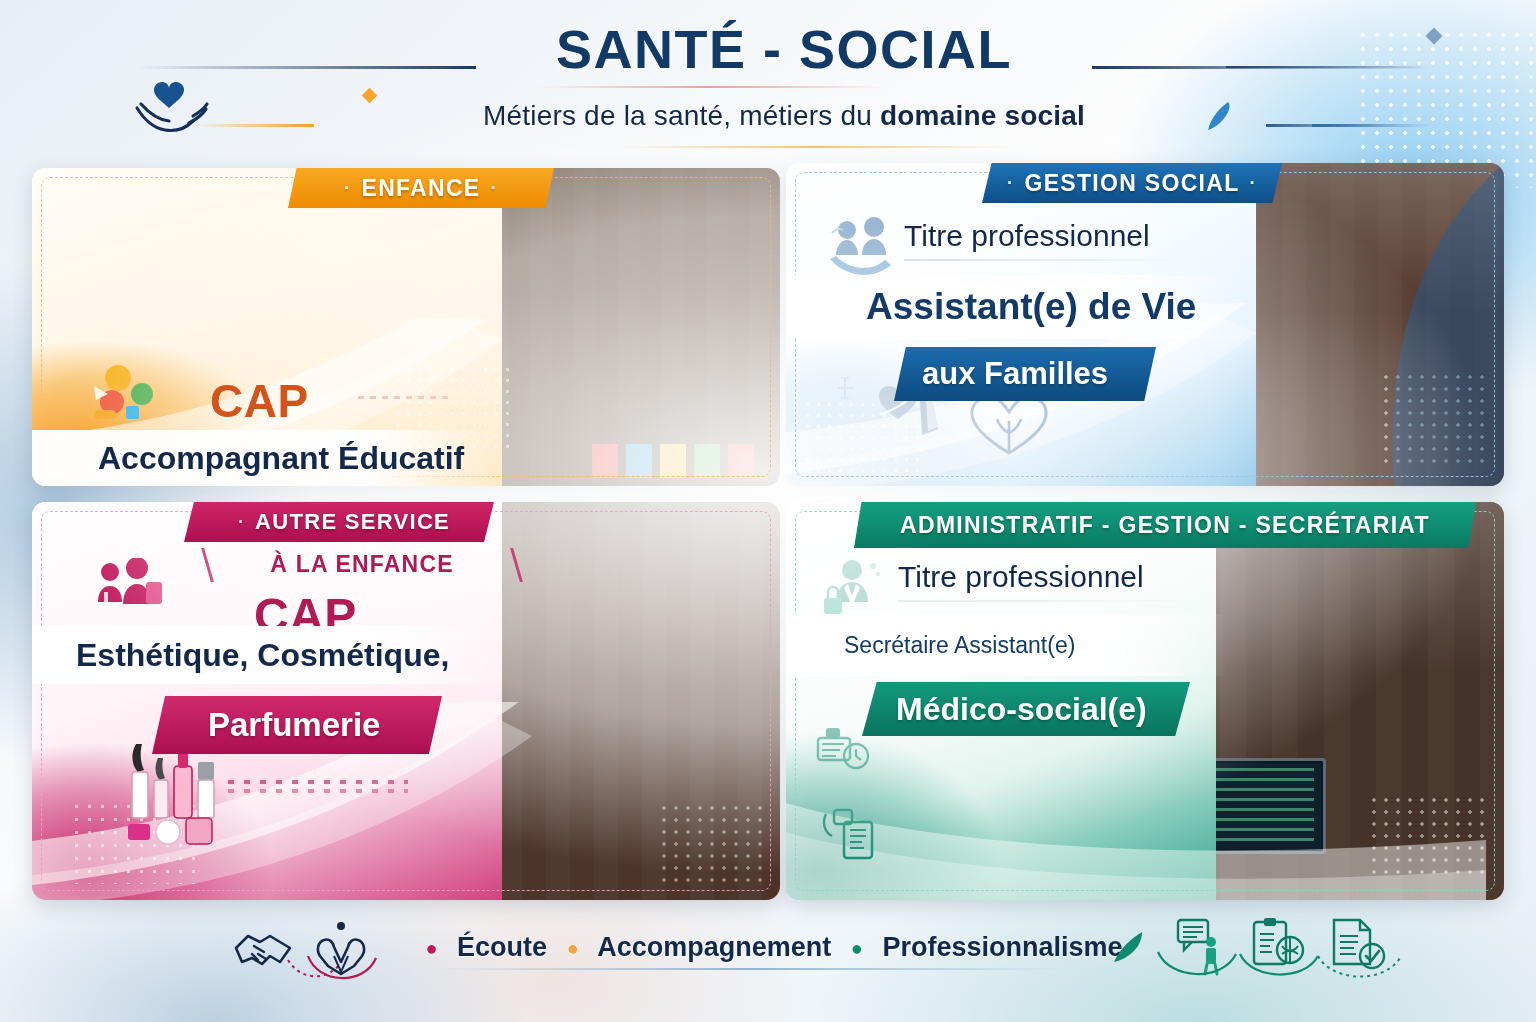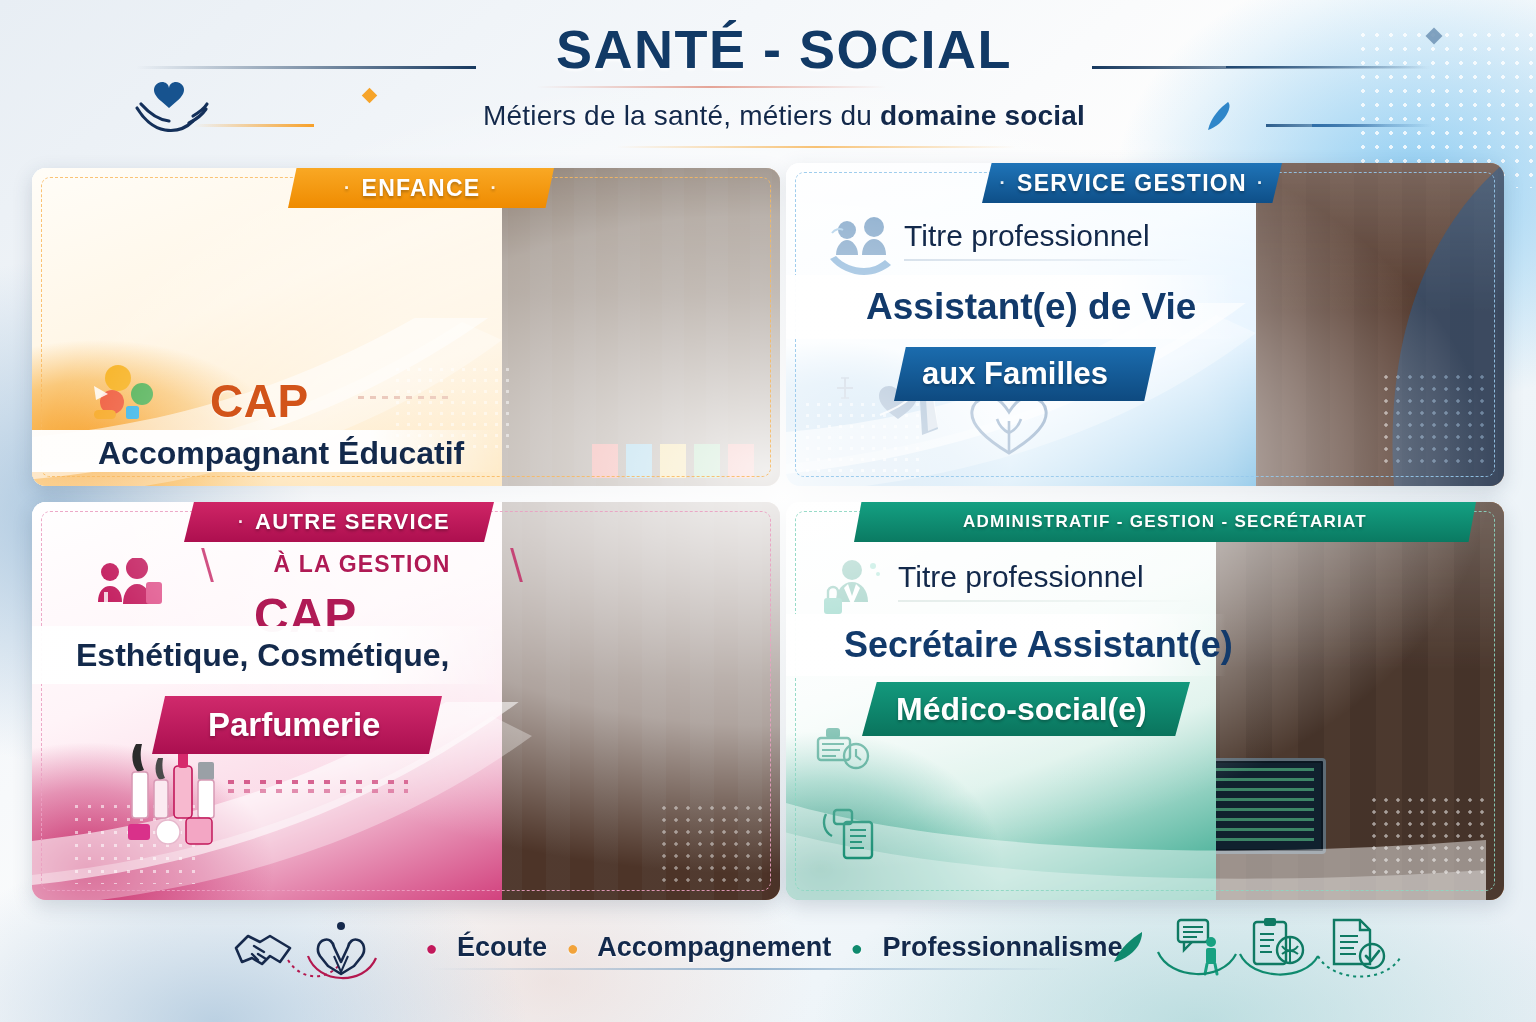--- a/index.html
+++ b/index.html
@@ -229,21 +229,21 @@
         <rect x="2" y="46" width="22" height="9" rx="4.5" fill="#f7a823"></rect>
         <path d="M2 22 L16 30 L4 36Z" fill="#fff" opacity=".85"></path>
       </svg>
     </div>
 
     <div class="big-cap" style="position:absolute;left:178px;top:206px;font-size:46px;color:#d2541a;z-index:6;
          text-shadow:0 1px 2px rgba(255,255,255,.85);">CAP</div>
     <div class="deco" style="left:326px;top:228px;width:90px;height:3px;
          background:repeating-linear-gradient(90deg,#c05a3a 0 6px,transparent 6px 12px);opacity:.75;"></div>
 
-    <div class="white-band" style="left:0;top:262px;width:470px;height:42px;z-index:6;align-items:flex-end;">
+    <div class="white-band" style="left:0;top:262px;width:470px;height:56px;z-index:6;">
       <span style="padding-left:66px;font-size:32px;color:#13294b;font-weight:700;white-space:nowrap;">Accompagnant Éducatif</span>
     </div>
 
   </div>
 
   <div class="card" style="left:786px;top:163px;width:718px;height:323px;">
     <div class="photo" style="left:280px;width:438px;
          background:
            radial-gradient(circle 40px at 190px 115px,#46281a 0%,#46281a 100%),
            radial-gradient(circle 36px at 120px 165px,#ddd9d4 0%,#ddd9d4 100%),
@@ -273,21 +273,21 @@
       <svg width="230" height="323" viewBox="0 0 230 323">
         <path d="M230 0 C 150 70, 110 180, 120 323 L 230 323 Z" fill="rgba(25,95,165,.42)"></path>
       </svg>
     </div>
 
     <div class="inner-dash" style="border-color:rgba(150,200,235,.9);"></div>
 
     <div class="ribbon" style="left:196px;top:0;width:300px;height:40px;font-size:23px;
          background:linear-gradient(180deg,#1f74b8,#0e4f88);">
       <span class="dot">·</span>
-      <span>SERVICE GESTION</span>
+      <span>GESTION SOCIAL</span>
       <span class="dot">·</span>
     </div>
 
     <div class="ico" style="left:40px;top:52px;">
       <svg width="72" height="66" viewBox="0 0 72 66">
         <circle cx="21" cy="15" r="9" fill="#1d5f9e"></circle>
         <circle cx="48" cy="12" r="10" fill="#1d5f9e"></circle>
         <path d="M10 40c0-9 6-15 11-15s11 6 11 15z" fill="#1d5f9e"></path>
         <path d="M36 40c0-10 6-16 12-16s12 6 12 16z" fill="#1d5f9e"></path>
         <path d="M4 44c8 10 22 16 34 16 10 0 20-4 27-10l-6-5c-6 5-13 8-21 8-10 0-21-4-28-12z" fill="#2a77bb"></path>
@@ -366,21 +366,21 @@
     <div class="inner-dash" style="border-color:rgba(235,160,195,.9);"></div>
 
     <div class="ribbon" style="left:152px;top:0;width:310px;height:40px;font-size:22px;
          background:linear-gradient(180deg,#cf2566,#ad0f4f);">
       <span class="dot">·</span>
       <span>AUTRE SERVICE</span>
     </div>
 
     <div style="position:absolute;left:180px;top:42px;width:300px;height:40px;z-index:8;display:flex;align-items:center;justify-content:center;">
       <span style="font-size:23px;font-weight:700;letter-spacing:1.2px;color:#b01a55;
-            text-shadow:0 1px 2px rgba(255,255,255,.9);">À LA GESTION</span>
+            text-shadow:0 1px 2px rgba(255,255,255,.9);">À LA ENFANCE</span>
       <span class="deco" style="left:-6px;top:4px;width:3px;height:34px;background:#c2185b;transform:skewX(16deg);opacity:.75;"></span>
       <span class="deco" style="right:-6px;top:4px;width:3px;height:34px;background:#c2185b;transform:skewX(16deg);opacity:.75;"></span>
     </div>
 
     <div class="ico" style="left:56px;top:560px;"></div>
     <div class="ico" style="left:60px;top:56px;">
       <svg width="74" height="62" viewBox="0 0 74 62">
         <circle cx="18" cy="14" r="9" fill="#c2185b"></circle>
         <path d="M6 44c0-10 5-16 12-16s12 6 12 16z" fill="#c2185b"></path>
         <circle cx="45" cy="10" r="11" fill="#c2185b"></circle>
@@ -443,21 +443,21 @@
       <svg width="700" height="210" viewBox="0 0 700 210">
         <path d="M-10 110 C 120 150, 360 176, 700 150 L 700 210 L -10 210 Z" fill="rgba(255,255,255,.45)"></path>
         <path d="M-10 140 C 140 180, 380 202, 700 180 L 700 210 L -10 210 Z" fill="rgba(255,255,255,.3)"></path>
       </svg>
     </div>
     <div class="deco dotgrid" style="right:16px;top:292px;width:120px;height:86px;opacity:.55;
          background-image:radial-gradient(circle,rgba(255,255,255,.95) 1.5px,rgba(255,255,255,0) 1.8px);background-size:12px 12px;"></div>
 
     <div class="inner-dash" style="border-color:rgba(140,215,195,.9);"></div>
 
-    <div class="ribbon" style="left:68px;top:0;width:622px;height:40px;font-size:17px;
+    <div class="ribbon" style="left:68px;top:0;width:622px;height:46px;font-size:23px;
          background:linear-gradient(180deg,#14a082,#0a7a62);
          clip-path:polygon(1.2% 0,100% 0,98.8% 100%,0 100%);">
       <span>ADMINISTRATIF - GESTION - SECRÉTARIAT</span>
     </div>
 
     <div class="ico" style="left:32px;top:54px;">
       <svg width="66" height="66" viewBox="0 0 66 66">
         <circle cx="34" cy="14" r="10" fill="#0f8a6e"></circle>
         <path d="M18 46c0-12 7-20 16-20s16 8 16 20z" fill="#0f8a6e"></path>
         <path d="M30 28 L34 40 L38 28 L42 32 L34 50 L26 32Z" fill="#fff"></path>
@@ -483,21 +483,21 @@
         <rect x="24" y="18" width="28" height="36" rx="3" fill="none" stroke="#0f8a6e" stroke-width="2.4"></rect>
         <path d="M30 26h16M30 32h16M30 38h12M30 44h14" stroke="#0f8a6e" stroke-width="2"></path>
       </svg>
     </div>
 
     <div class="kicker" style="position:absolute;left:112px;top:58px;font-size:30px;color:#13294b;z-index:6;
          text-shadow:0 1px 2px rgba(255,255,255,.9);">Titre professionnel</div>
     <div class="deco" style="left:112px;top:98px;width:300px;height:2px;background:linear-gradient(90deg,#a9c4bb,rgba(169,196,187,0));"></div>
 
     <div class="white-band" style="left:0;top:112px;width:440px;height:62px;z-index:6;">
-      <span style="padding-left:58px;font-size:36px;color:#123a6b;font-weight:700;white-space:nowrap;">Secrétaire Assistant(e)</span>
+      <span style="padding-left:58px;font-size:23px;color:#123a6b;font-weight:400;white-space:nowrap;">Secrétaire Assistant(e)</span>
     </div>
 
     <div class="slab" style="left:76px;top:180px;width:328px;height:54px;z-index:6;
          background:linear-gradient(180deg,#13997d,#0a745d);">
       <span style="padding-left:34px;font-size:32px;white-space:nowrap;">Médico-social(e)</span>
     </div>
   </div>
 
   <div id="footer">
 

